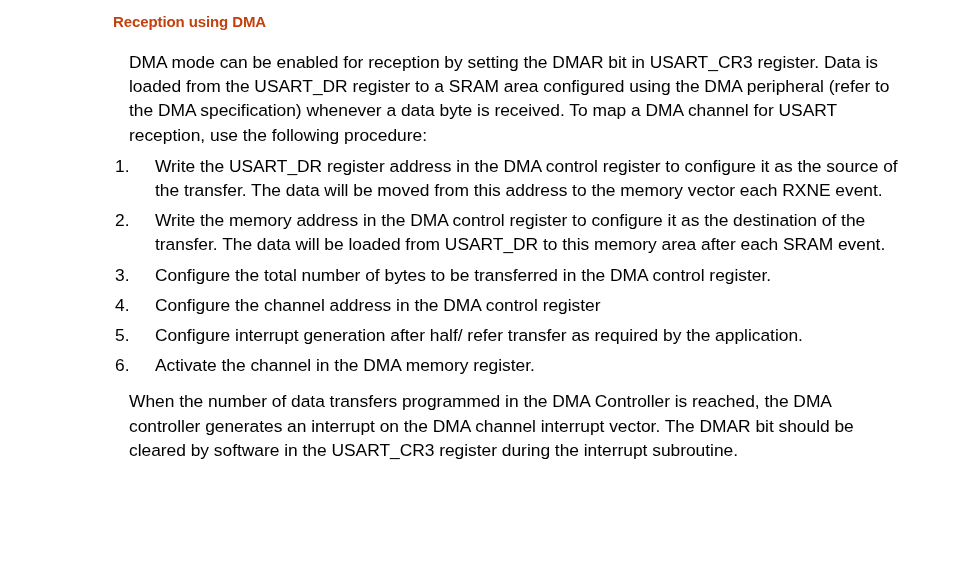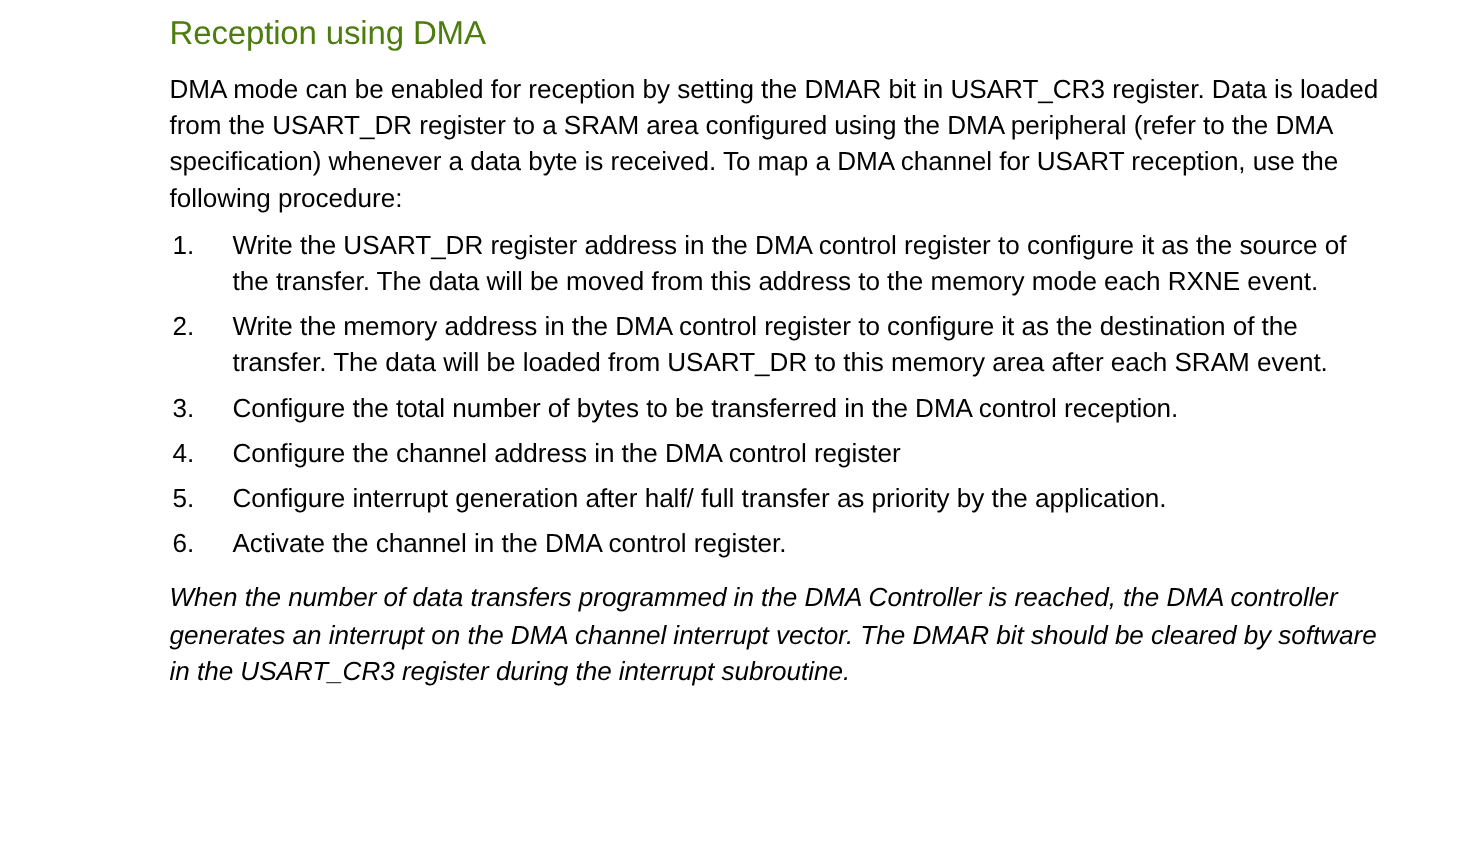--- a/index.html
+++ b/index.html
@@ -19,45 +19,44 @@
   .page {
     position: relative;
     width: 975px;
     height: 578px;
     background: #ffffff;
     box-sizing: border-box;
     padding: 10px 55px 0 113px;
   }
 
   .section-heading {
-    font-size: 22px;
-    font-weight: normal;
+    font-size: 15px;
+    font-weight: bold;
     line-height: 24px;
     letter-spacing: -0.1px;
     margin: 0 0 13px 0;
-    color: #4d7c0f;
+    color: #c2410c;
   }
 
   .body-paragraph {
     font-size: 17.4px;
     line-height: 24.2px;
-    margin: 0;
+    margin: 16px;
     color: #000000;
     text-align: left;
     max-width: 808px;
     letter-spacing: -0.02px;
   }
 
   .body-paragraph.intro {
     margin-bottom: 7px;
   }
 
   .body-paragraph.closing {
     margin-top: 12px;
-    font-style: italic;
   }
 
   .proc-list {
     list-style: none;
     margin: 0;
     padding: 0;
     max-width: 808px;
   }
 
   .proc-item {
@@ -92,39 +91,39 @@
 
 <div class="page">
 
   <h2 class="section-heading">Reception using DMA</h2>
 
   <p class="body-paragraph intro">DMA mode can be enabled for reception by setting the DMAR bit in USART_CR3 register. Data is loaded from the USART_DR register to a SRAM area configured using the DMA peripheral (refer to the DMA specification) whenever a data byte is received. To map a DMA channel for USART reception, use the following procedure:</p>
 
   <ol class="proc-list">
     <li class="proc-item">
       <span class="proc-marker">1.</span>
-      <span class="proc-text">Write the USART_DR register address in the DMA control register to configure it as the source of the transfer. The data will be moved from this address to the memory mode each RXNE event.</span>
+      <span class="proc-text">Write the USART_DR register address in the DMA control register to configure it as the source of the transfer. The data will be moved from this address to the memory vector each RXNE event.</span>
     </li>
     <li class="proc-item">
       <span class="proc-marker">2.</span>
       <span class="proc-text">Write the memory address in the DMA control register to configure it as the destination of the transfer. The data will be loaded from USART_DR to this memory area after each SRAM event.</span>
     </li>
     <li class="proc-item">
       <span class="proc-marker">3.</span>
-      <span class="proc-text">Configure the total number of bytes to be transferred in the DMA control reception.</span>
+      <span class="proc-text">Configure the total number of bytes to be transferred in the DMA control register.</span>
     </li>
     <li class="proc-item">
       <span class="proc-marker">4.</span>
       <span class="proc-text">Configure the channel address in the DMA control register</span>
     </li>
     <li class="proc-item">
       <span class="proc-marker">5.</span>
-      <span class="proc-text">Configure interrupt generation after half/ full transfer as priority by the application.</span>
+      <span class="proc-text">Configure interrupt generation after half/ refer transfer as required by the application.</span>
     </li>
     <li class="proc-item">
       <span class="proc-marker">6.</span>
-      <span class="proc-text">Activate the channel in the DMA control register.</span>
+      <span class="proc-text">Activate the channel in the DMA memory register.</span>
     </li>
   </ol>
 
   <p class="body-paragraph closing">When the number of data transfers programmed in the DMA Controller is reached, the DMA controller generates an interrupt on the DMA channel interrupt vector. The DMAR bit should be cleared by software in the USART_CR3 register during the interrupt subroutine.</p>
 
 </div>
 
 </body></html>

